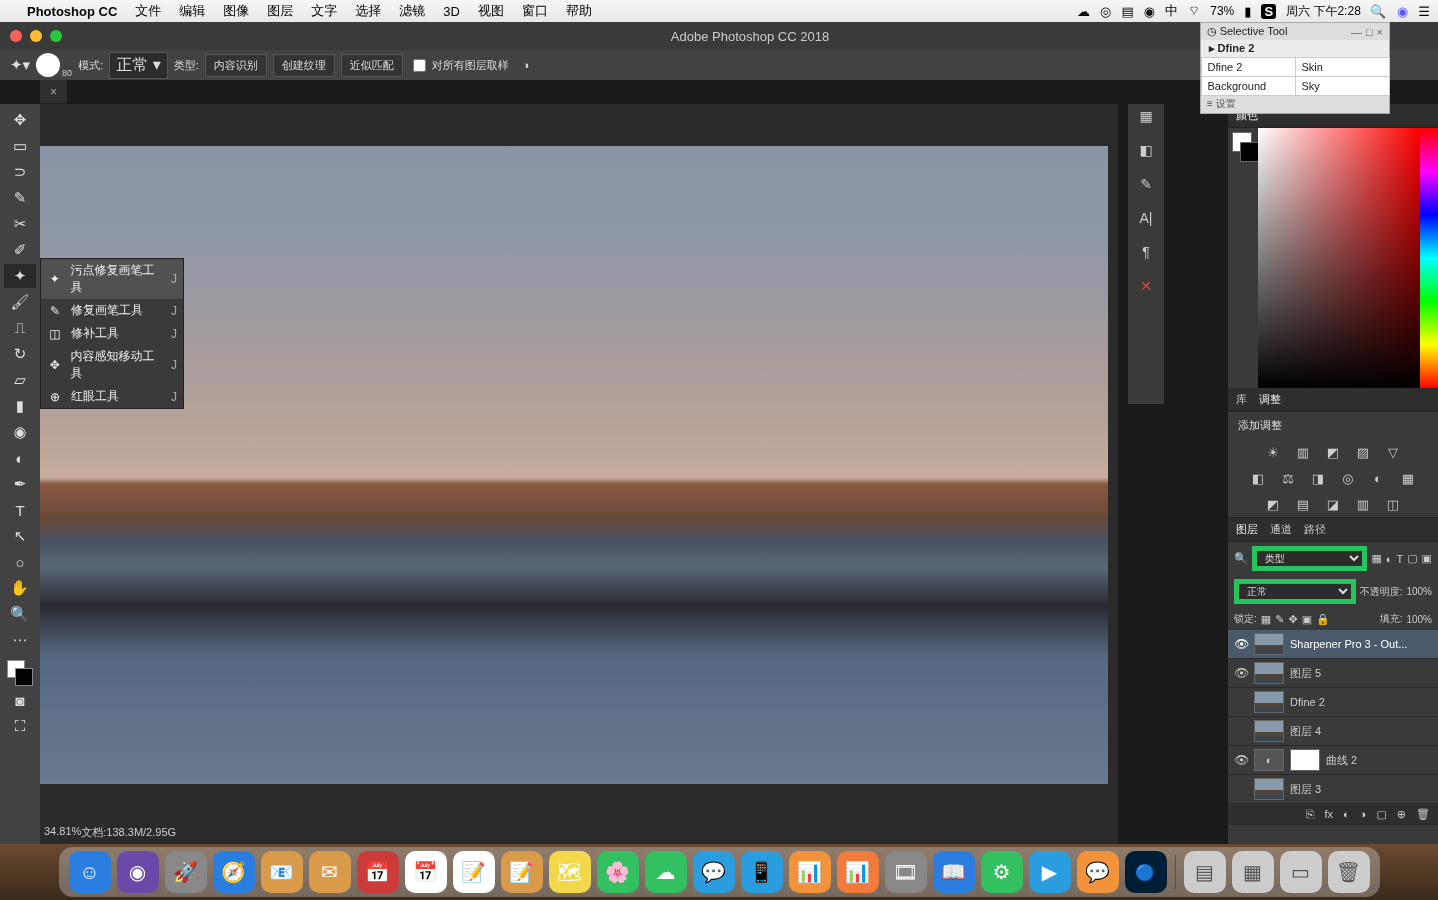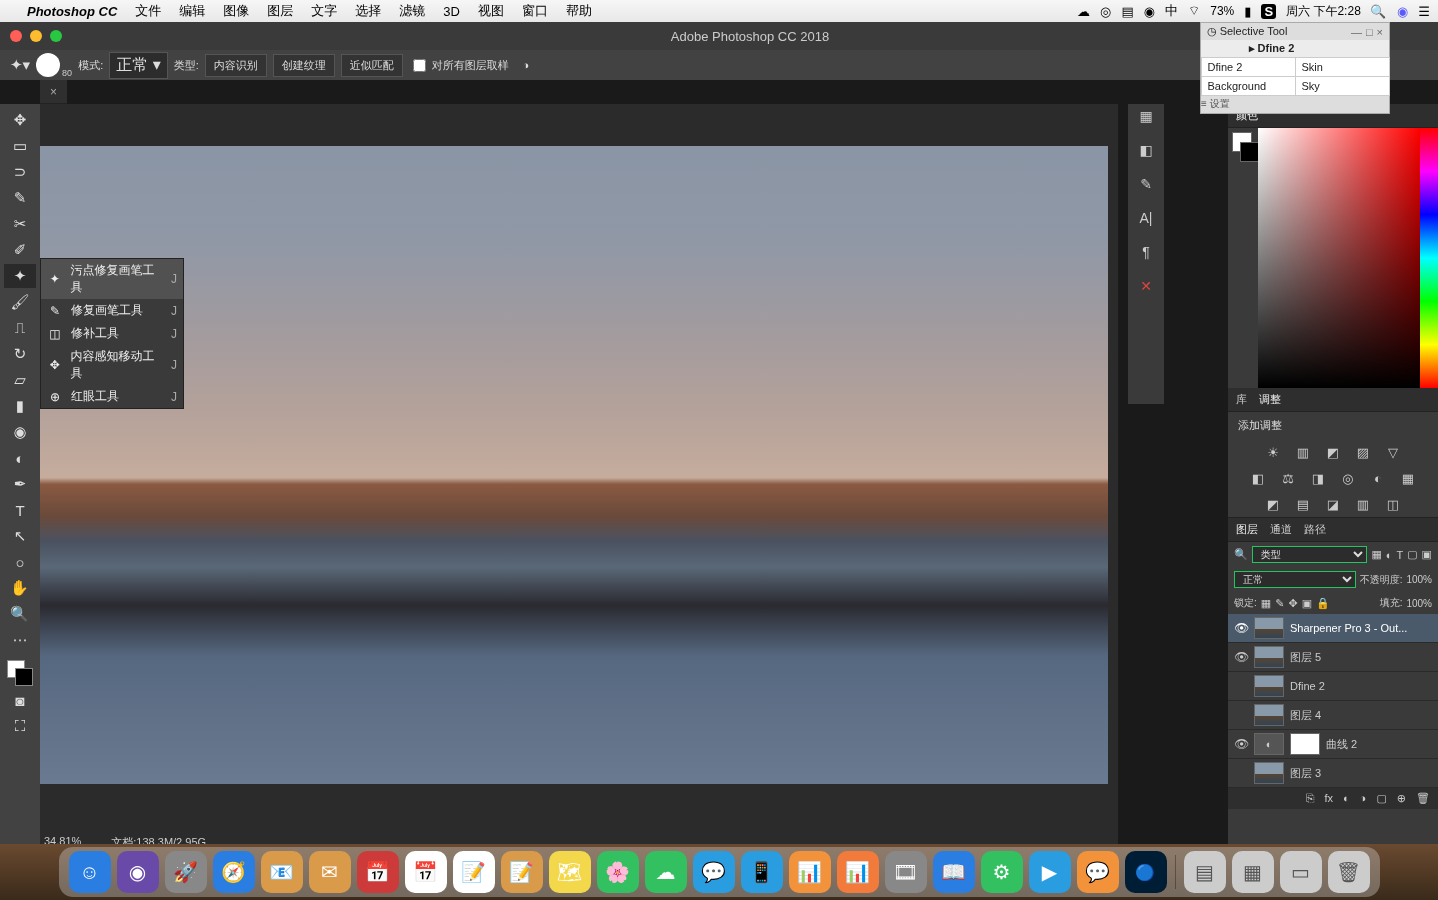--- a/index.html
+++ b/index.html
@@ -2,21 +2,21 @@
 <html><head>
 <meta charset="utf-8">
 <style>
 * { margin: 0; padding: 0; box-sizing: border-box; font-family: -apple-system, "Helvetica Neue", Arial, sans-serif; }
 body { width: 1438px; height: 900px; background: #1a1a1a; overflow: hidden; position: relative; }
 
 
 .menubar { position: absolute; top: 0; left: 0; right: 0; height: 22px; background: linear-gradient(#f6f6f6,#e8e8e8); display: flex; align-items: center; font-size: 13px; color: #000; padding: 0 8px; z-index: 100; }
 .menubar .apple { font-size: 15px; margin-right: 10px; }
 .menubar .item { padding: 0 9px; }
-.menubar .item.bold { font-weight: 600; font-style: italic; }
+.menubar .item.bold { font-weight: 600; }
 .menubar .right { margin-left: auto; display: flex; align-items: center; gap: 10px; font-size: 12px; }
 .menubar .right .ic { font-size: 13px; }
 
 
 .wintitle { position: absolute; top: 22px; left: 0; right: 0; height: 28px; background: #3a3a3a; display: flex; align-items: center; z-index: 50; }
 .traffic { display: flex; gap: 8px; padding-left: 10px; }
 .traffic span { width: 12px; height: 12px; border-radius: 50%; display: block; }
 .tred { background: #ff5f57; } .tyel { background: #febc2e; } .tgrn { background: #28c840; }
 .wintitle .txt { flex: 1; text-align: center; color: #ccc; font-size: 13px; }
 
@@ -48,21 +48,21 @@
 .flyout .row .ic { width: 16px; text-align: center; font-size: 12px; }
 
 
 .canvas { position: absolute; top: 104px; left: 40px; width: 1078px; bottom: 56px; background: #2b2b2b; overflow: hidden; }
 .image { position: absolute; top: 42px; left: 0; right: 10px; bottom: 60px; background:
   linear-gradient(to bottom, 
     #8a95a5 0%, #9098a6 15%, #a39b9e 30%, #b5a29a 42%, #c5ac9d 52%,
     #8a5a42 53%, #6a4a3a 58%, #4a5260 62%, #5a6878 66%,
     #2a2a30 72%, #566880 80%, #6a7a90 100%);
 }
-.status { position: absolute; bottom: 50px; left: 44px; color: #ccc; font-size: 11px; display: flex; gap: 30px; }
+.status { position: absolute; bottom: 60px; left: 44px; color: #ccc; font-size: 11px; display: flex; }
 
 
 .rstrip { position: absolute; top: 104px; left: 1128px; width: 36px; background: #3a3a3a; color: #ccc; display: flex; flex-direction: column; align-items: center; padding-top: 4px; gap: 18px; height: 300px; }
 .rstrip div { font-size: 14px; }
 
 
 .panels { position: absolute; top: 104px; right: 0; width: 210px; bottom: 56px; background: #3a3a3a; color: #ccc; font-size: 11px; overflow: hidden; }
 .tabhdr { background: #2e2e2e; padding: 4px 8px; font-size: 11px; border-bottom: 1px solid #222; display: flex; gap: 12px; }
 .tabhdr span.act { color: #eee; }
 .colorpicker { height: 260px; position: relative; display: flex; }
@@ -73,38 +73,38 @@
 .colorpicker .grad { background: linear-gradient(to bottom, rgba(0,0,0,0) 0%, #000 100%), linear-gradient(to right, #fff 0%, #f00 100%); }
 .colorpicker .hue { width: 18px; background: linear-gradient(to bottom, #f00,#f0f,#00f,#0ff,#0f0,#ff0,#f00); }
 
 .adjhdr { color: #ddd; padding: 6px 10px; }
 .adjicons { display: flex; justify-content: center; gap: 10px; padding: 4px; flex-wrap: wrap; }
 .adjicons span { width: 20px; height: 18px; display: inline-flex; align-items: center; justify-content: center; font-size: 13px; }
 
 
 .layers { border-top: 1px solid #222; }
 .layers .ctrls { display: flex; align-items: center; padding: 4px 6px; gap: 4px; }
-.layers .ctrls select { background: #2c2c2c; color: #ddd; border: 1px solid #22c55e; font-size: 10px; flex: 1; padding: 1px 4px; }
+.layers .ctrls select { background: #2c2c2c; color: #ddd; border: 5px solid #22c55e; font-size: 10px; flex: 1; padding: 1px 4px; }
 .layers .ctrls .lbl { font-size: 10px; }
 .layerrow { display: flex; align-items: center; padding: 3px 6px; gap: 6px; border-bottom: 1px solid #2a2a2a; }
 .layerrow.sel { background: #4a5a6a; color: #fff; }
 .layerrow .eye { width: 14px; font-size: 12px; }
 .layerrow .thumb { width: 30px; height: 22px; background: linear-gradient(#8899aa 0%,#8899aa 55%,#554433 55%,#334455 100%); border: 1px solid #666; }
 .layerrow .thumb.adj { background: #555; display: flex; align-items: center; justify-content: center; font-size: 11px; }
 .layerrow .name { font-size: 11px; white-space: nowrap; overflow: hidden; text-overflow: ellipsis; flex: 1; }
 .layerbtm { display: flex; justify-content: flex-end; gap: 10px; padding: 4px 8px; background: #2e2e2e; font-size: 11px; }
 
 
 .selpanel { position: absolute; top: 22px; right: 48px; width: 190px; background: #ececec; border: 1px solid #aaa; font-size: 11px; color: #222; z-index: 200; }
 .selpanel .ttl { background: #ddd; padding: 2px 6px; display: flex; align-items: center; }
 .selpanel .ttl .min { margin-left: auto; display: flex; gap: 4px; color: #666; }
-.selpanel .sub { padding: 2px 8px; font-weight: 600; margin-left: 40px; }
+.selpanel .sub { padding: 2px 8px; font-weight: 600; }
 .selpanel .grid { display: grid; grid-template-columns: 1fr 1fr; }
 .selpanel .grid div { border: 1px solid #ccc; padding: 3px 6px; margin: -0.5px; background: #fff; }
-.selpanel .ft { background: #ddd; padding: 2px 0; font-size: 10px; color: #555; }
+.selpanel .ft { background: #ddd; padding: 2px 6px; font-size: 10px; color: #555; }
 
 
 .dockwrap { position: absolute; bottom: 0; left: 0; right: 0; height: 56px; background: linear-gradient(#6a4a30,#3a2a1a); display: flex; align-items: center; justify-content: center; }
 .dock { background: rgba(220,220,220,0.35); border-radius: 14px; padding: 4px 10px; display: flex; gap: 6px; backdrop-filter: blur(4px); }
 .dock .app { width: 42px; height: 42px; border-radius: 10px; display: flex; align-items: center; justify-content: center; font-size: 20px; color: #fff; }
 .dock .sep { width: 1px; background: rgba(0,0,0,0.3); margin: 4px 2px; }
 </style>
 </head>
 <body>
 

